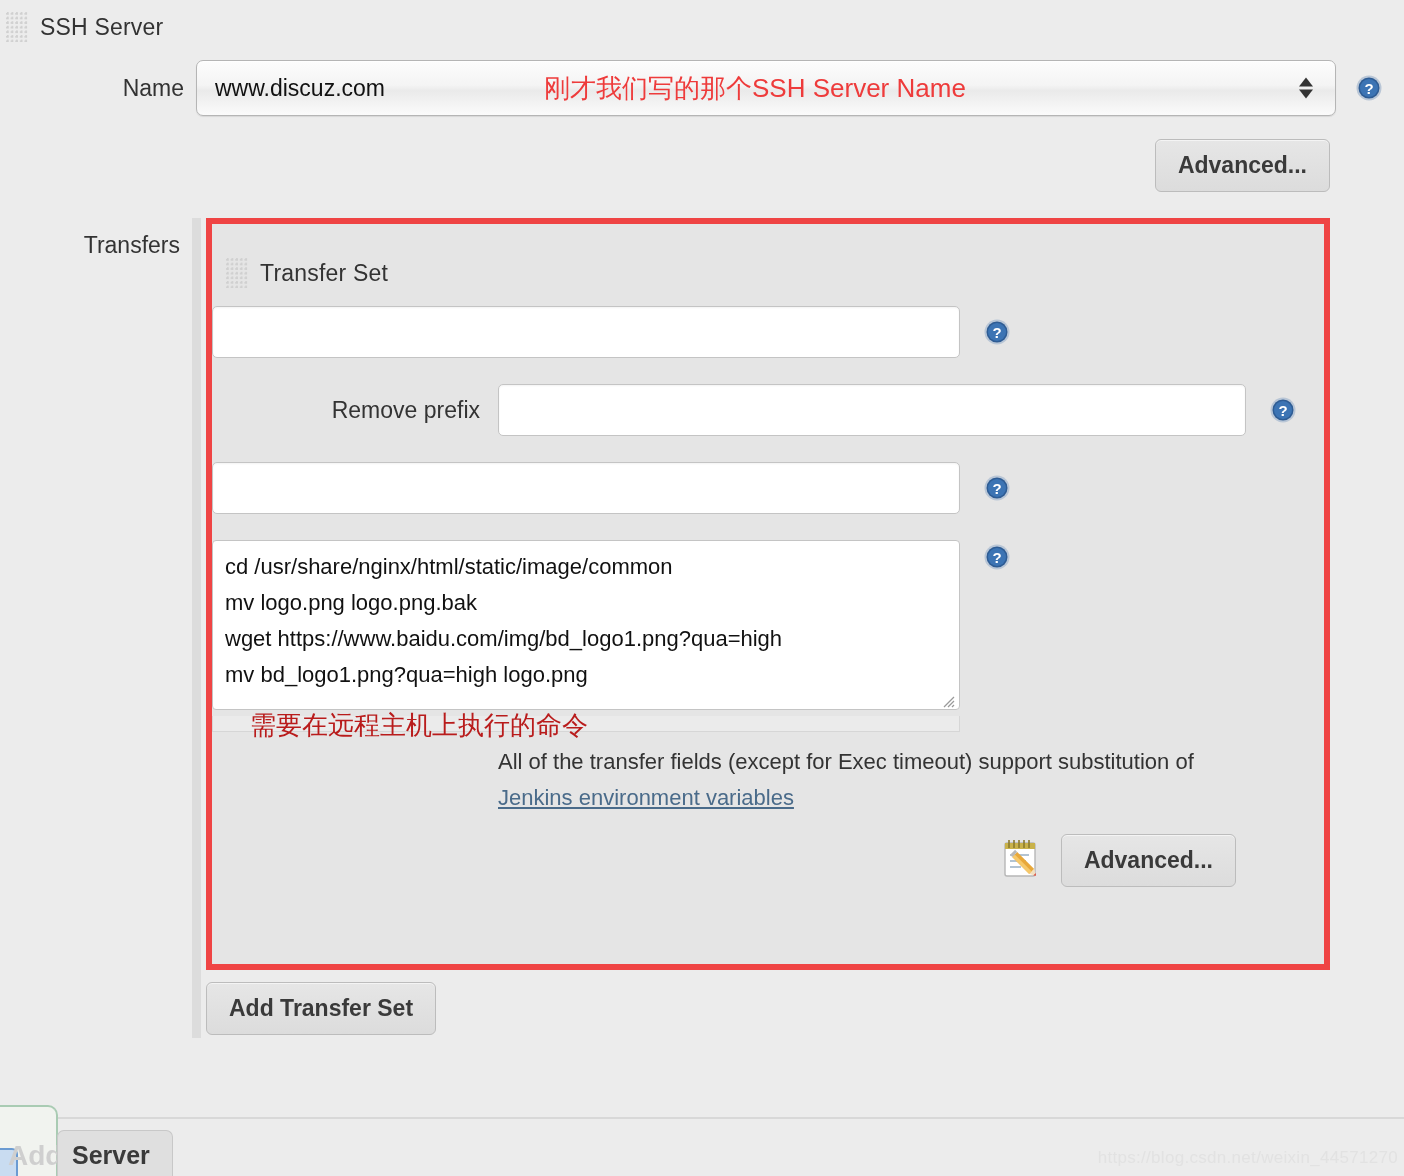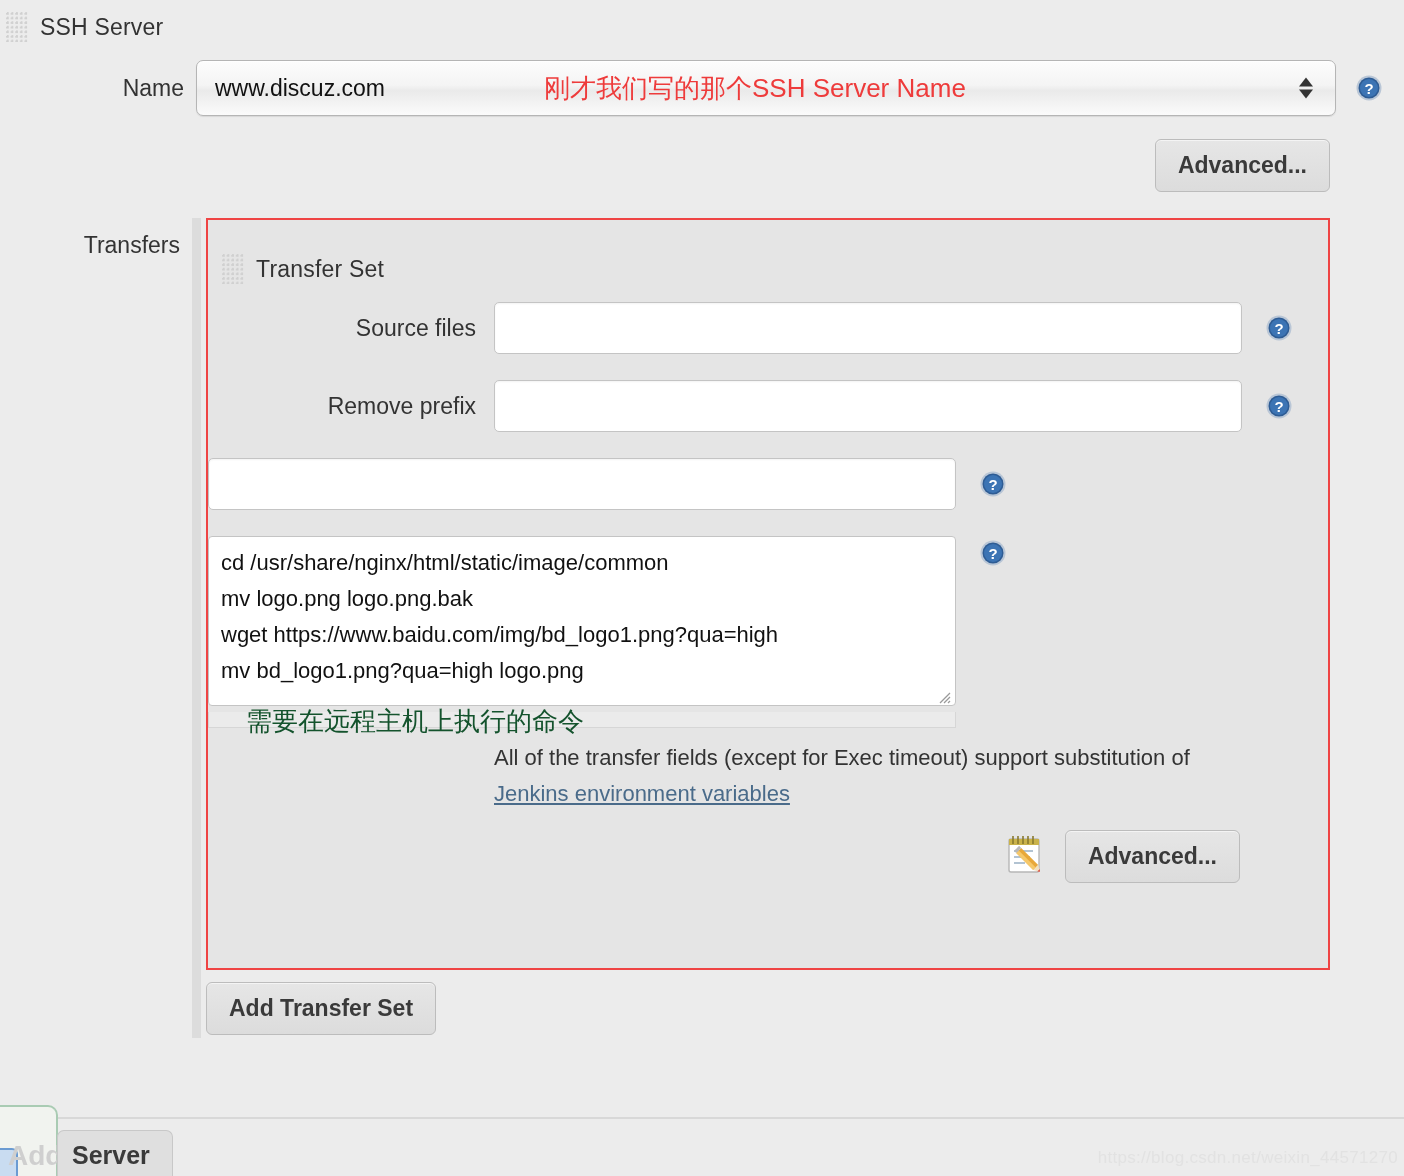--- a/index.html
+++ b/index.html
@@ -144,21 +144,21 @@
     left: 192px; top: 218px;
     width: 9px; height: 820px;
     background: #dcdcdc;
   }
   #transfer-panel {
     position: absolute;
     left: 206px; top: 218px;
     width: 1124px;
     height: 752px;
     background: #e5e5e5;
-    border: 2px solid #ef4444;
+    border: 6px solid #ef4444;
   }
   #transfer-set-head {
     position: absolute;
     left: 14px; top: 34px;
   }
 
   .field-row {
     position: absolute;
     left: 0;
     width: 1124px;
@@ -235,21 +235,21 @@
     left: 0; top: 176px;
     width: 748px; height: 16px;
     background: #ebebeb;
     border: 1px solid #d6d6d6;
     border-top: none;
   }
   #exec-anno {
     position: absolute;
     left: 38px; top: 168px;
     font-size: 26px;
-    color: #14532d;
+    color: #b91c1c;
     white-space: nowrap;
   }
   #row-exec .help { margin-left: 24px; margin-top: 4px; }
 
   #helptext {
     position: absolute;
     left: 286px; top: 520px;
     width: 760px;
     font-size: 22px;
     line-height: 36px;
@@ -364,21 +364,20 @@
   <div id="transfers-rail"></div>
 
   <div id="transfer-panel">
 
     <div id="transfer-set-head" class="sec-head">
       <span class="grip"></span>
       <span class="title">Transfer Set</span>
     </div>
 
     <div id="row-source" class="field-row">
-      <div class="lbl">Source files</div>
       <input class="txtinput" type="text" value="" style="">
       <span class="help">
         <svg viewBox="0 0 26 26" width="26" height="26" aria-hidden="true">
           <circle cx="13" cy="13" r="12.5" fill="#b9c6d6"></circle>
           <circle cx="13" cy="13" r="10.5" fill="#2e5c94"></circle>
           <circle cx="13" cy="13" r="9" fill="#3c74b4"></circle>
           <text x="13" y="19" font-family="Liberation Sans, sans-serif" font-size="15" font-weight="bold" fill="#ffffff" text-anchor="middle">?</text>
         </svg>
       </span>
     </div>

